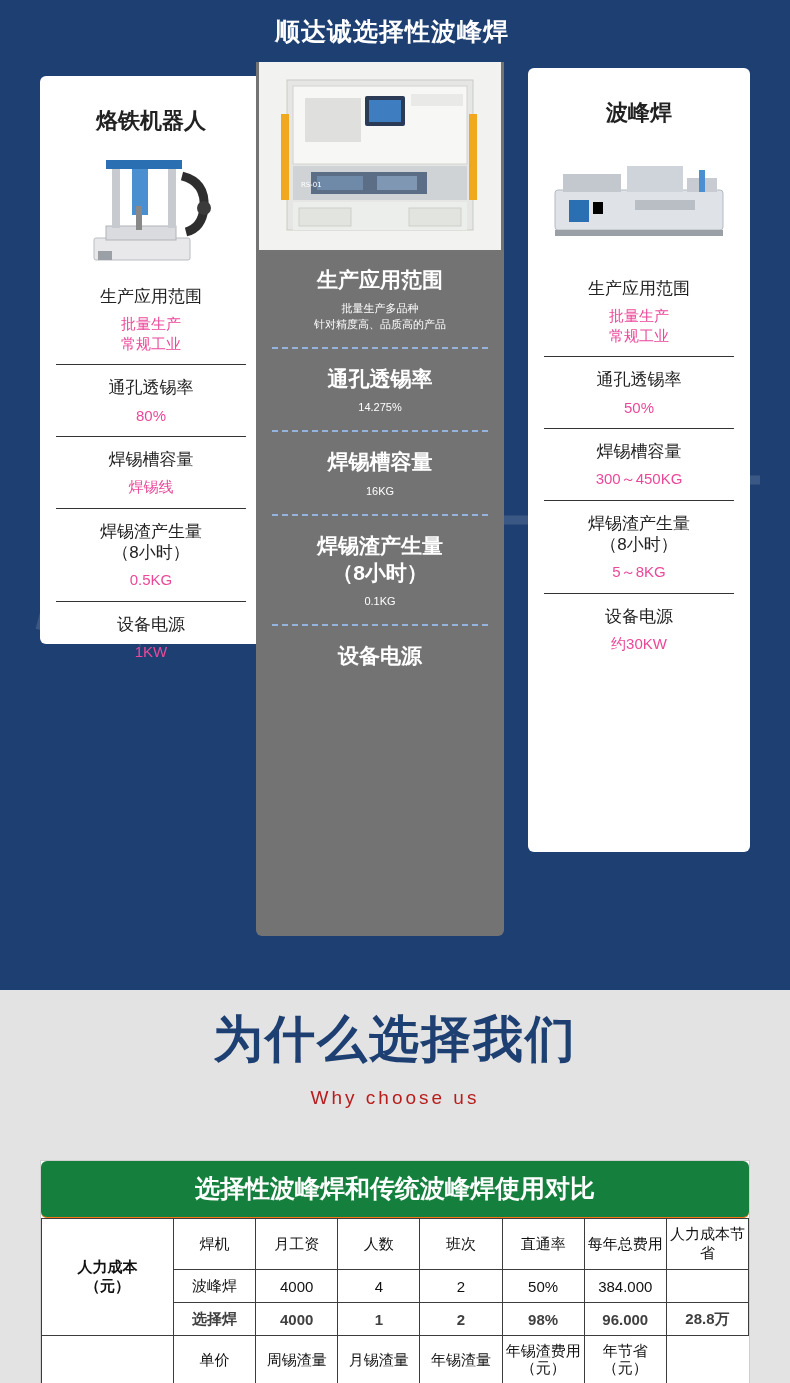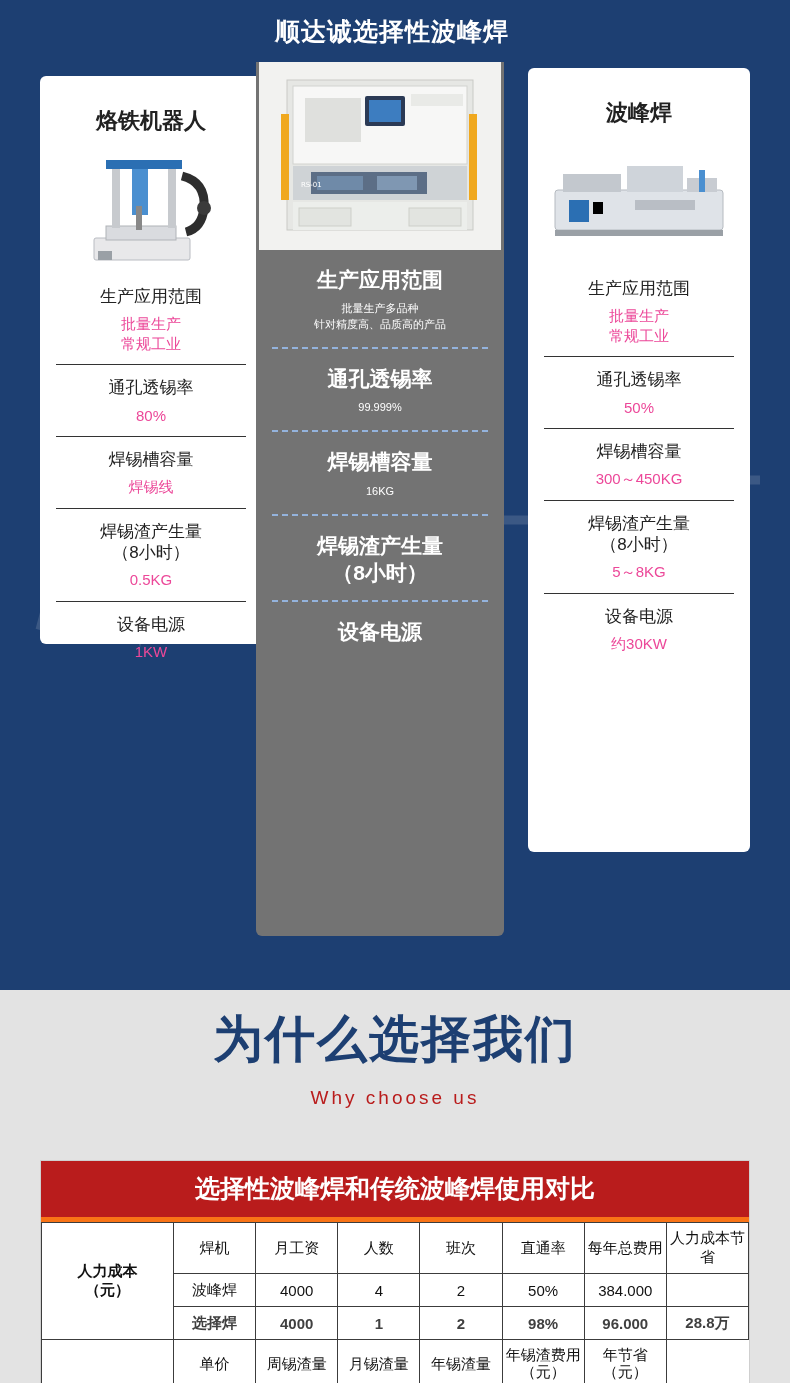--- a/index.html
+++ b/index.html
@@ -178,27 +178,28 @@
   .table-wrap {
     position: absolute;
     left: 40px;
     top: 1160px;
     width: 710px;
     background: #ffffff;
     border: 1px solid #cfcfcf;
     z-index: 3;
   }
   .table-head {
-    background: #b91c1c;
+    background: #15803d;
     color: #fff;
     text-align: center;
     font-size: 25px;
     font-weight: bold;
     padding: 11px 0 12px 0;
-    border-bottom: 5px solid #f97316;
+    border-bottom: 1px solid #f97316;
+    border-radius: 6px;
   }
   table.cmp {
     width: 100%;
     border-collapse: collapse;
     table-layout: fixed;
   }
   table.cmp td {
     border: 1px solid #3c3c3c;
     text-align: center;
     font-size: 15px;
@@ -345,30 +346,31 @@
       </svg>
     </div>
 
     <div class="center-block">
       <div class="lbl">生产应用范围</div>
       <div class="val">批量生产多品种<br>针对精度高、品质高的产品</div>
     </div>
     <div class="center-sep"></div>
     <div class="center-block">
       <div class="lbl">通孔透锡率</div>
-      <div class="val">99.999%</div>
+      <div class="val">14.275%</div>
     </div>
     <div class="center-sep"></div>
     <div class="center-block">
       <div class="lbl">焊锡槽容量</div>
       <div class="val">16KG</div>
     </div>
     <div class="center-sep"></div>
     <div class="center-block">
       <div class="lbl">焊锡渣产生量<br>（8小时）</div>
+      <div class="val">0.1KG</div>
     </div>
     <div class="center-sep"></div>
     <div class="center-block">
       <div class="lbl">设备电源</div>
     </div>
   </div>
 </div>
 
 <div class="why-section">
   <div class="why-title">为什么选择我们</div>

